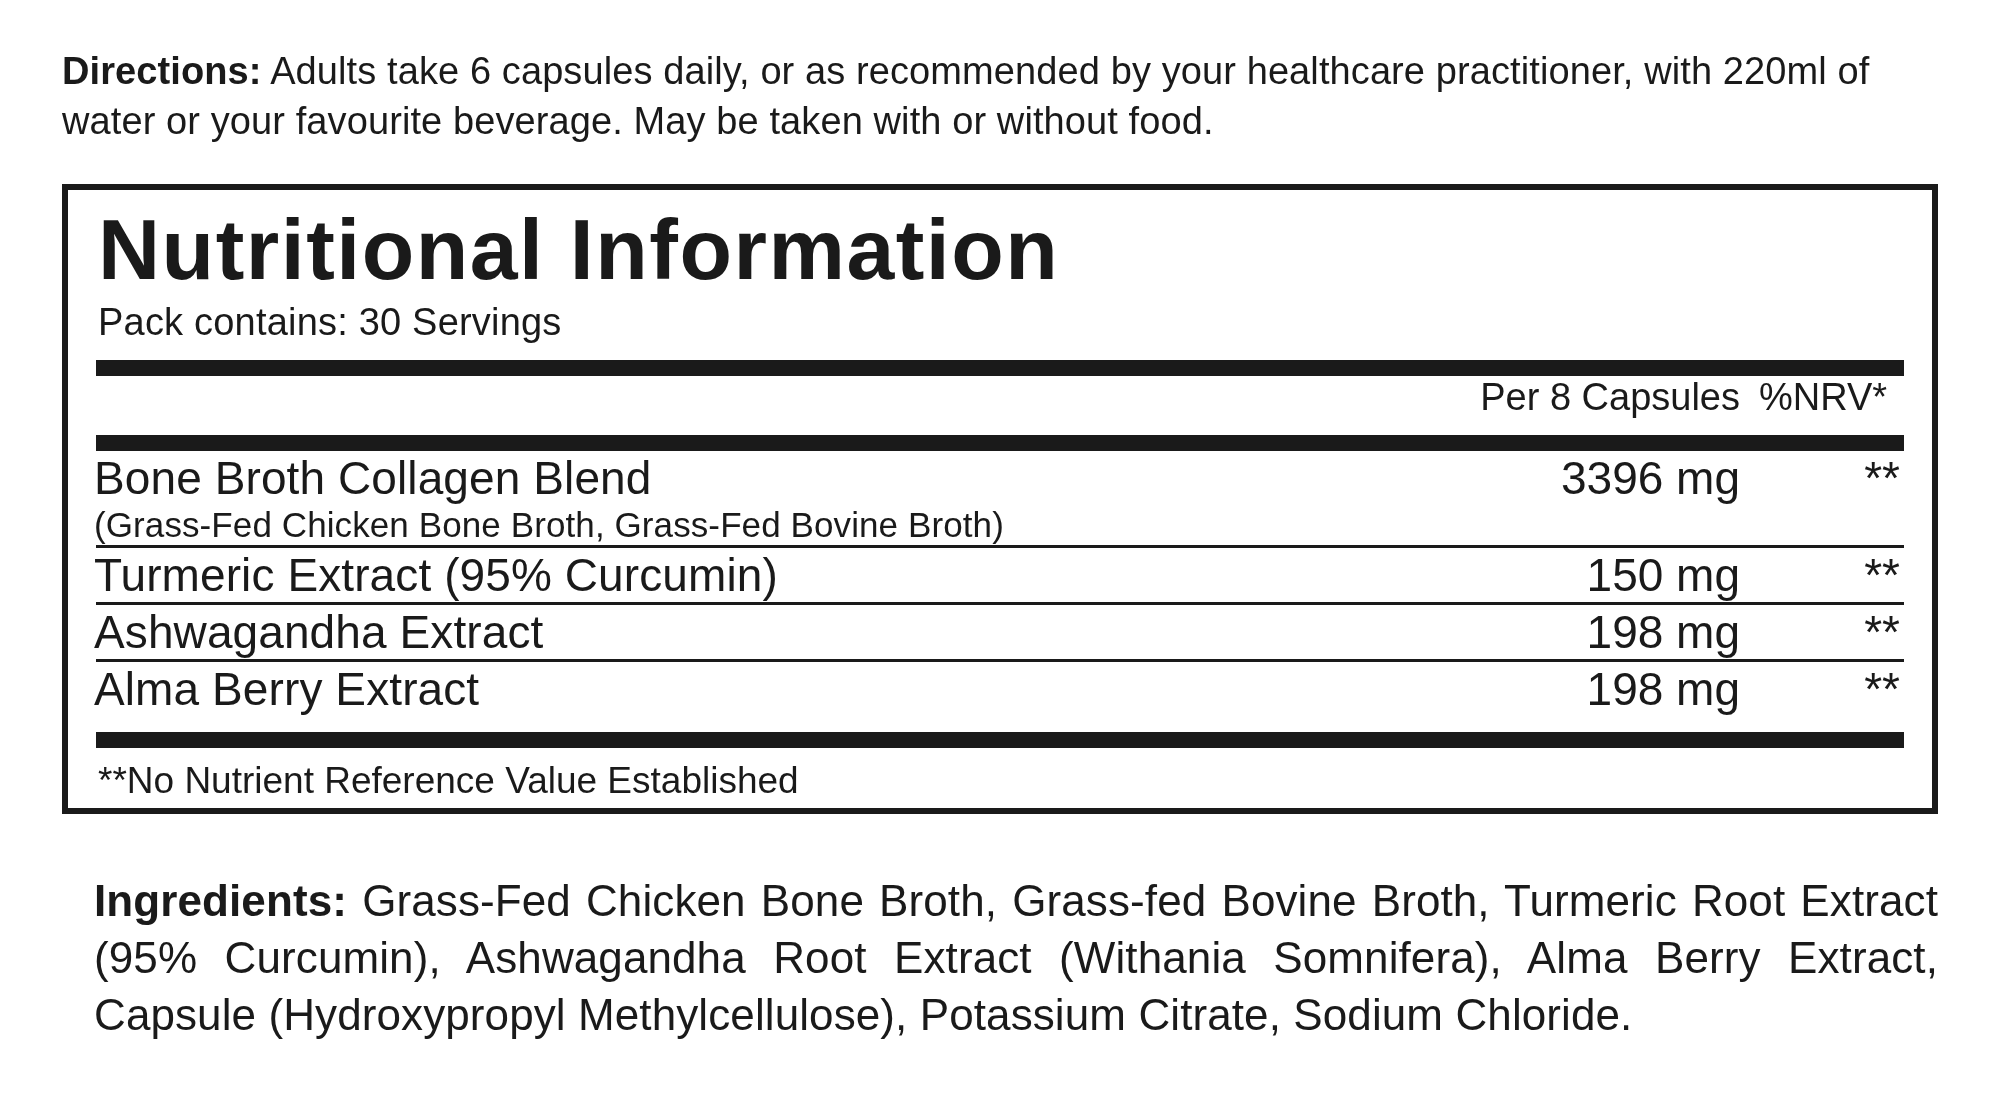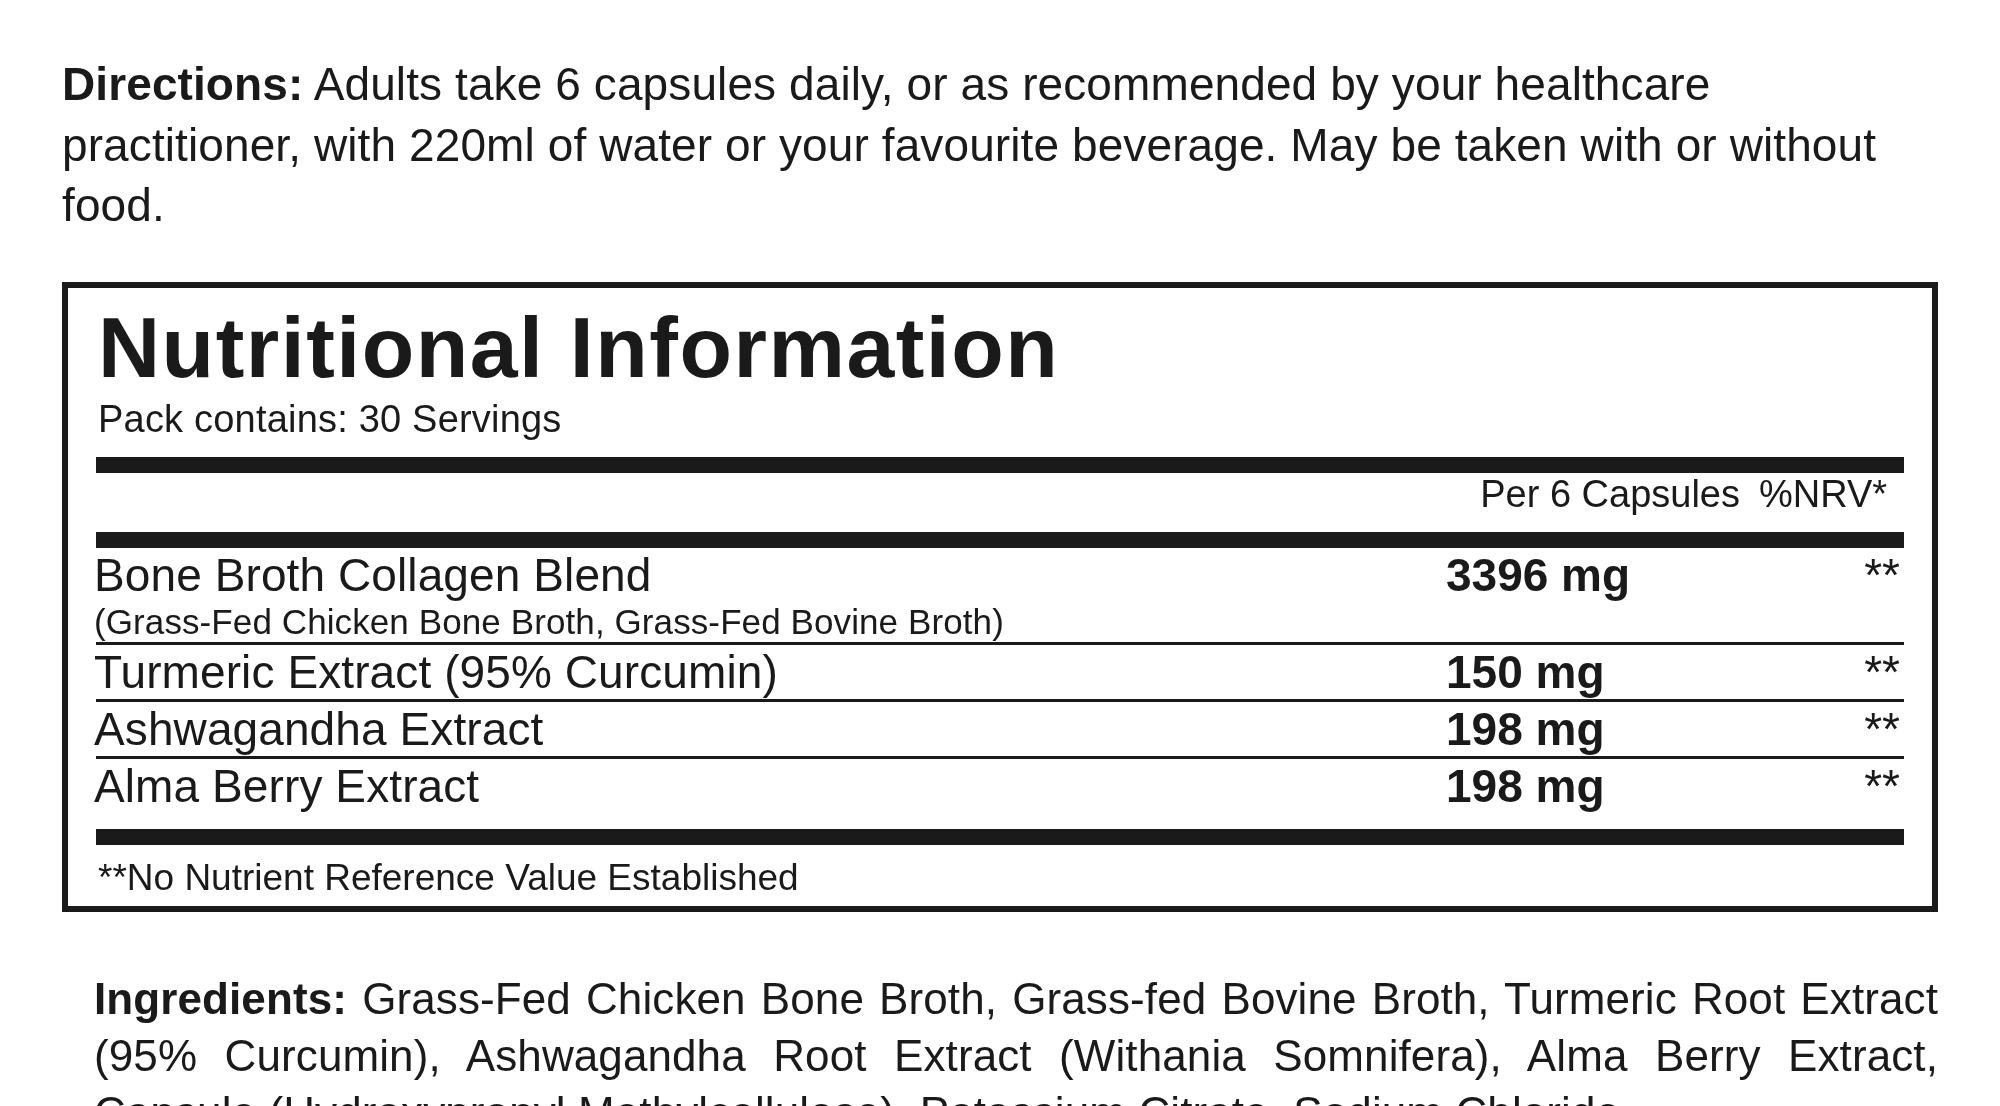--- a/index.html
+++ b/index.html
@@ -17,21 +17,21 @@
   .page {
     width: 2000px;
     height: 1106px;
     box-sizing: border-box;
     padding: 0 62px;
     position: relative;
   }
 
   
   .directions {
-    font-size: 46px;
+    font-size: 38px;
     line-height: 1.32;
     padding-top: 8px;
     letter-spacing: 0.1px;
   }
   .directions .lead {
     font-weight: bold;
   }
 
   
   .panel {
@@ -92,23 +92,22 @@
     padding-right: 6px !important;
   }
 
   .item-row td {
     font-size: 46px;
     padding: 8px 0 6px 0;
     margin-left: 17px;
   }
   .item-name { letter-spacing: 0.1px; }
   .item-amt {
-    text-align: left;
-    padding-right: 6px !important;
-    font-weight: bold;
+    text-align: right;
+    padding-right: 6px !important;
   }
   .item-nrv {
     text-align: right;
     font-size: 34px;
     padding-right: 6px !important;
   }
   .sub-line {
     font-size: 35px;
     padding: 0 0 8px 40px;
     letter-spacing: 0.1px;
@@ -149,21 +148,21 @@
 
     <table class="nut">
       <colgroup>
         <col class="col-name">
         <col class="col-amt">
         <col class="col-nrv">
       </colgroup>
       <tbody>
           <tr class="head-row">
         <td></td>
-        <td class="head-amt">Per 6 Capsules</td>
+        <td class="head-amt">Per 8 Capsules</td>
         <td class="head-nrv">%NRV*</td>
       </tr>
     </tbody>
       </table>
 
     <div class="rule-thick"></div>
 
     <table class="nut">
       <colgroup>
         <col class="col-name">

